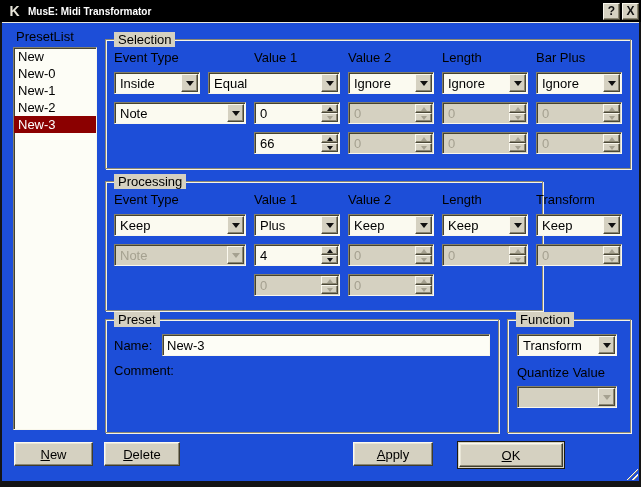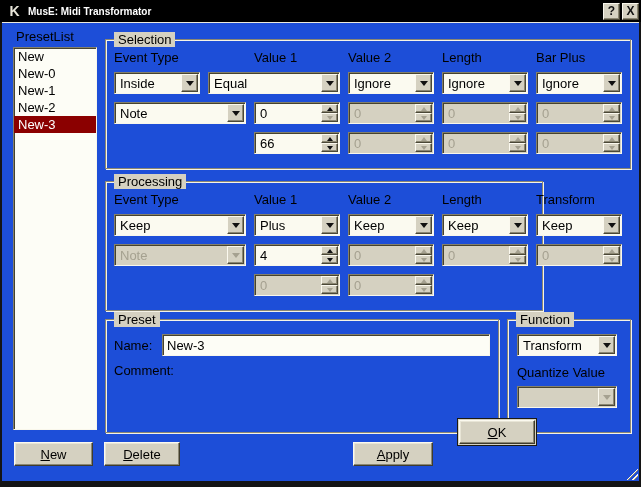--- a/index.html
+++ b/index.html
@@ -395,21 +395,21 @@
 
     <div class="pbtn" style="left:12px;top:419px;width:79px;">
       <span><span class="mn">N</span><span>ew</span></span>
     </div>
     <div class="pbtn" style="left:102px;top:419px;width:76px;">
       <span><span class="mn">D</span><span>elete</span></span>
     </div>
     <div class="pbtn" style="left:351px;top:419px;width:80px;">
       <span><span class="mn">A</span><span>pply</span></span>
     </div>
-    <div id="ok-frame" style="left:455px;top:395px;width:80px;height:28px;">
+    <div id="ok-frame" style="left:455px;top:418px;width:108px;height:28px;">
       <div class="pbtn">
         <span><span class="mn">O</span><span>K</span></span>
       </div>
     </div>
 
     <div id="grip"></div>
   </div>
 </div>
 
 </body></html>

